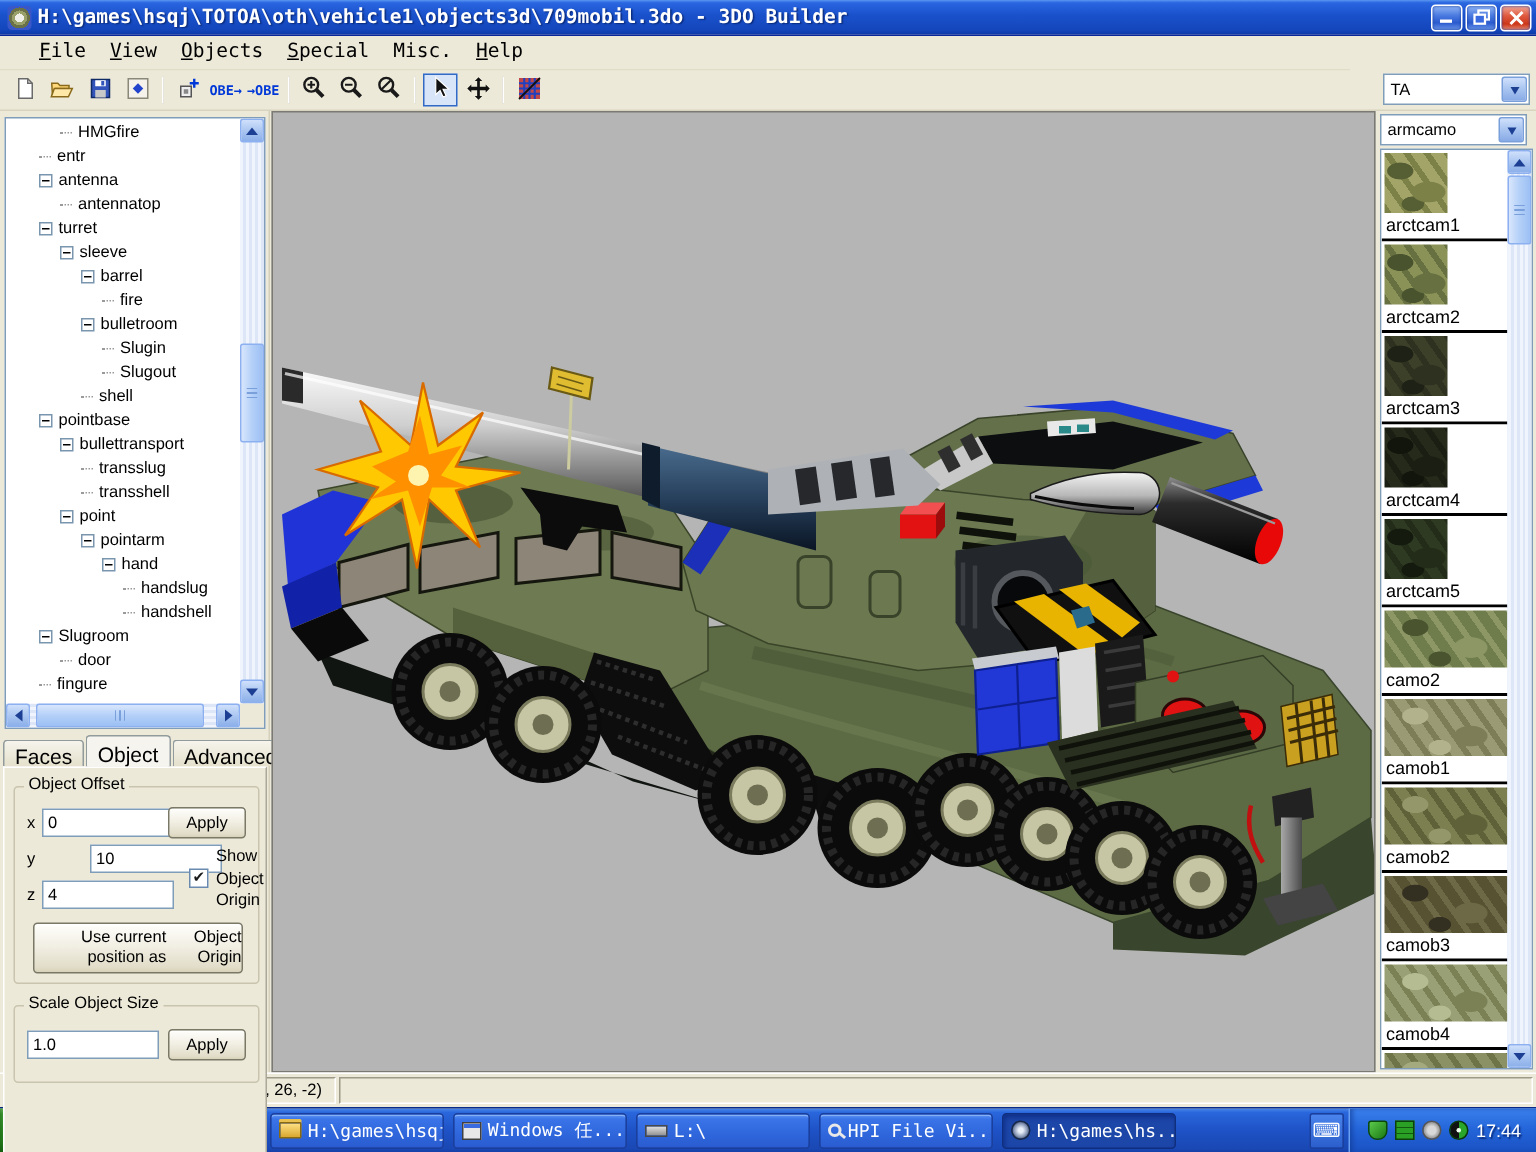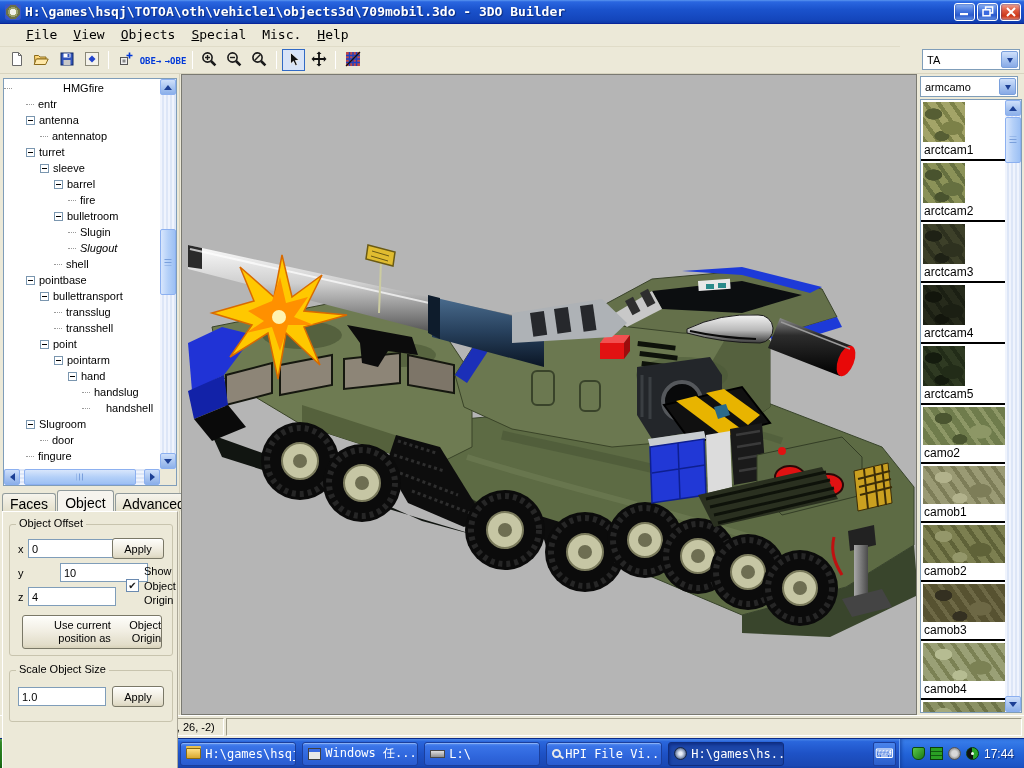--- a/index.html
+++ b/index.html
@@ -263,21 +263,21 @@
           <path d="M1 4.5h14M1 8h14M1 11.5h14M4.5 1v14M8 1v14M11.5 1v14" stroke="#2040c0" stroke-width="1.4"></path>
           <path d="M1 15L15 1" stroke="#101010" stroke-width="1.2"></path>
         </svg></span>
     </div>
   </div>
 
 <div class="abs left-panel">
 
   <div class="abs tree-box">
     <div class="tree-content" id="treecontent">
-        <div class="tree-row" style=" gap: 47px;">
+        <div class="tree-row" style="padding-left: 36px;">
           <span class="t-dash"></span>
           <span>HMGfire</span>
         </div>
         <div class="tree-row" style="padding-left: 22px;">
           <span class="t-dash"></span>
           <span>entr</span>
         </div>
         <div class="tree-row" style="padding-left: 22px;">
           <span class="t-box"></span>
           <span>antenna</span>
@@ -303,21 +303,21 @@
           <span>fire</span>
         </div>
         <div class="tree-row" style="padding-left: 50px;">
           <span class="t-box"></span>
           <span>bulletroom</span>
         </div>
         <div class="tree-row" style="padding-left: 64px;">
           <span class="t-dash"></span>
           <span>Slugin</span>
         </div>
-        <div class="tree-row" style="padding-left: 64px; font-style: italic;">
+        <div class="tree-row" style="padding-left: 64px;">
           <span class="t-dash"></span>
           <span>Slugout</span>
         </div>
         <div class="tree-row" style="padding-left: 50px;">
           <span class="t-dash"></span>
           <span>shell</span>
         </div>
         <div class="tree-row" style="padding-left: 22px;">
           <span class="t-box"></span>
           <span>pointbase</span>
@@ -343,21 +343,21 @@
           <span>pointarm</span>
         </div>
         <div class="tree-row" style="padding-left: 64px;">
           <span class="t-box"></span>
           <span>hand</span>
         </div>
         <div class="tree-row" style="padding-left: 78px;">
           <span class="t-dash"></span>
           <span>handslug</span>
         </div>
-        <div class="tree-row" style="padding-left: 78px; gap: 12px;">
+        <div class="tree-row" style="padding-left: 78px;">
           <span class="t-dash"></span>
           <span>handshell</span>
         </div>
         <div class="tree-row" style="padding-left: 22px;">
           <span class="t-box"></span>
           <span>Slugroom</span>
         </div>
         <div class="tree-row" style="padding-left: 36px;">
           <span class="t-dash"></span>
           <span>door</span>

